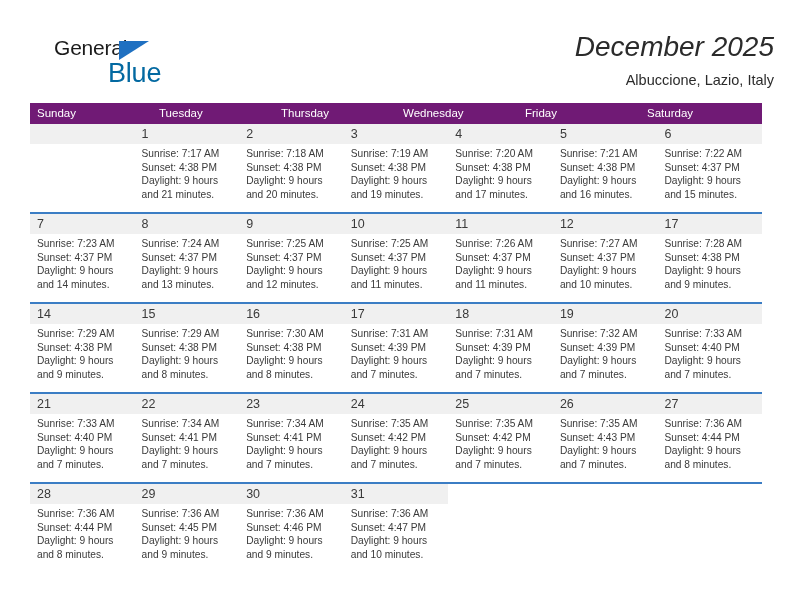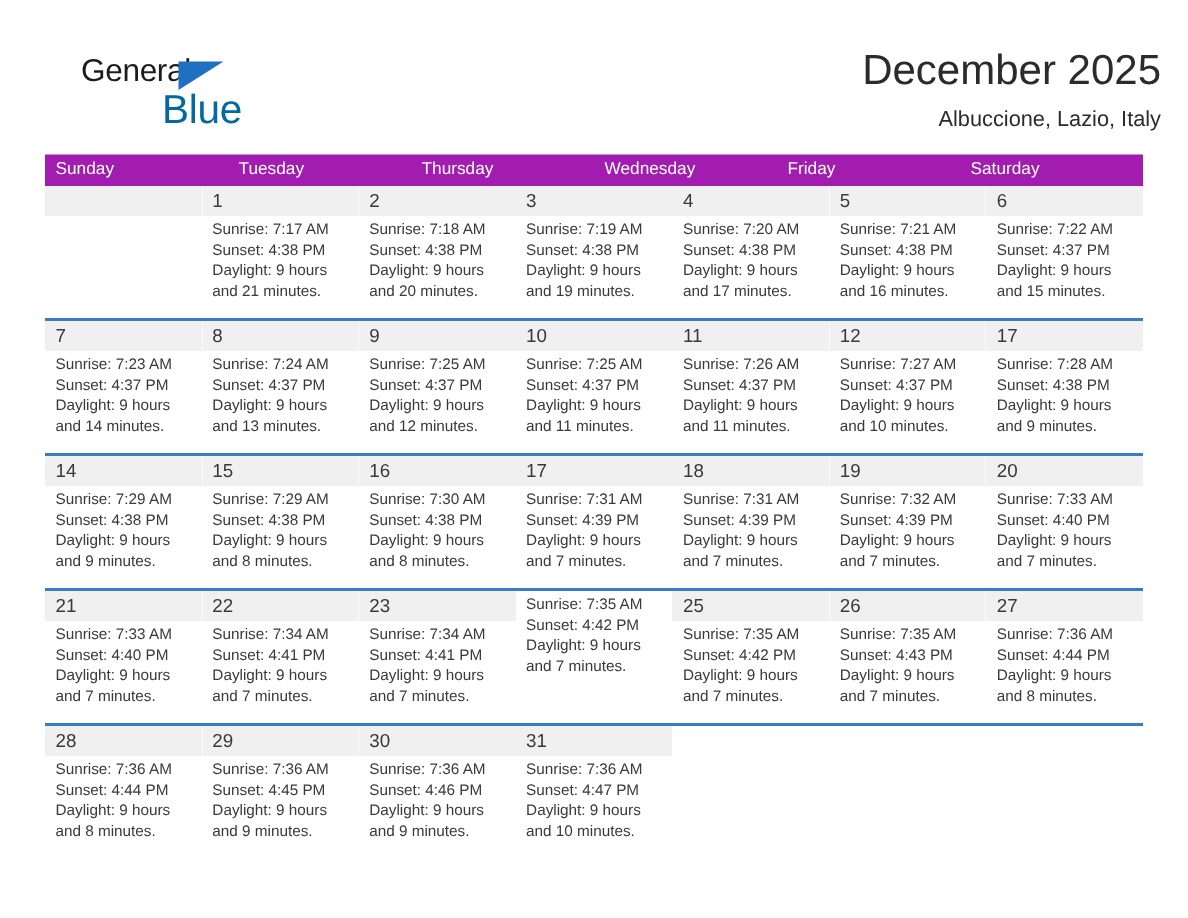--- a/index.html
+++ b/index.html
@@ -71,41 +71,42 @@
     right: 36px;
     top: 30px;
     text-align: right;
   }
   .cal-title {
     font-size: 28px;
     font-weight: normal;
     color: #2b2b2b;
     line-height: 34px;
     white-space: nowrap;
+    font-style: italic;
   }
   .cal-subtitle {
     font-size: 14.5px;
     color: #2b2b2b;
     line-height: 22px;
     margin-top: 5px;
     white-space: nowrap;
   }
 
   
   .calendar {
     position: absolute;
     left: 30px;
     top: 103px;
     width: 732px;
   }
 
   .dow-row {
     display: flex;
     width: 100%;
-    background: #a21caf;
+    background: #701a75;
   }
   .dow-cell {
     flex: 1 1 0;
     height: 21px;
     line-height: 21px;
     color: #ffffff;
     font-size: 11.5px;
     padding-left: 7px;
     box-sizing: border-box;
     overflow: hidden;
@@ -411,20 +412,21 @@
           <div class="day-cell">
             <div class="day-num-bar"><span class="day-num">23</span></div>
             <div class="day-body">
               <div class="day-line">Sunrise: 7:34 AM</div>
               <div class="day-line">Sunset: 4:41 PM</div>
               <div class="day-line">Daylight: 9 hours</div>
               <div class="day-line">and 7 minutes.</div>
             </div>
           </div>
           <div class="day-cell">
+            <div class="day-num-bar"><span class="day-num">24</span></div>
             <div class="day-body">
               <div class="day-line">Sunrise: 7:35 AM</div>
               <div class="day-line">Sunset: 4:42 PM</div>
               <div class="day-line">Daylight: 9 hours</div>
               <div class="day-line">and 7 minutes.</div>
             </div>
           </div>
           <div class="day-cell">
             <div class="day-num-bar"><span class="day-num">25</span></div>
             <div class="day-body">

